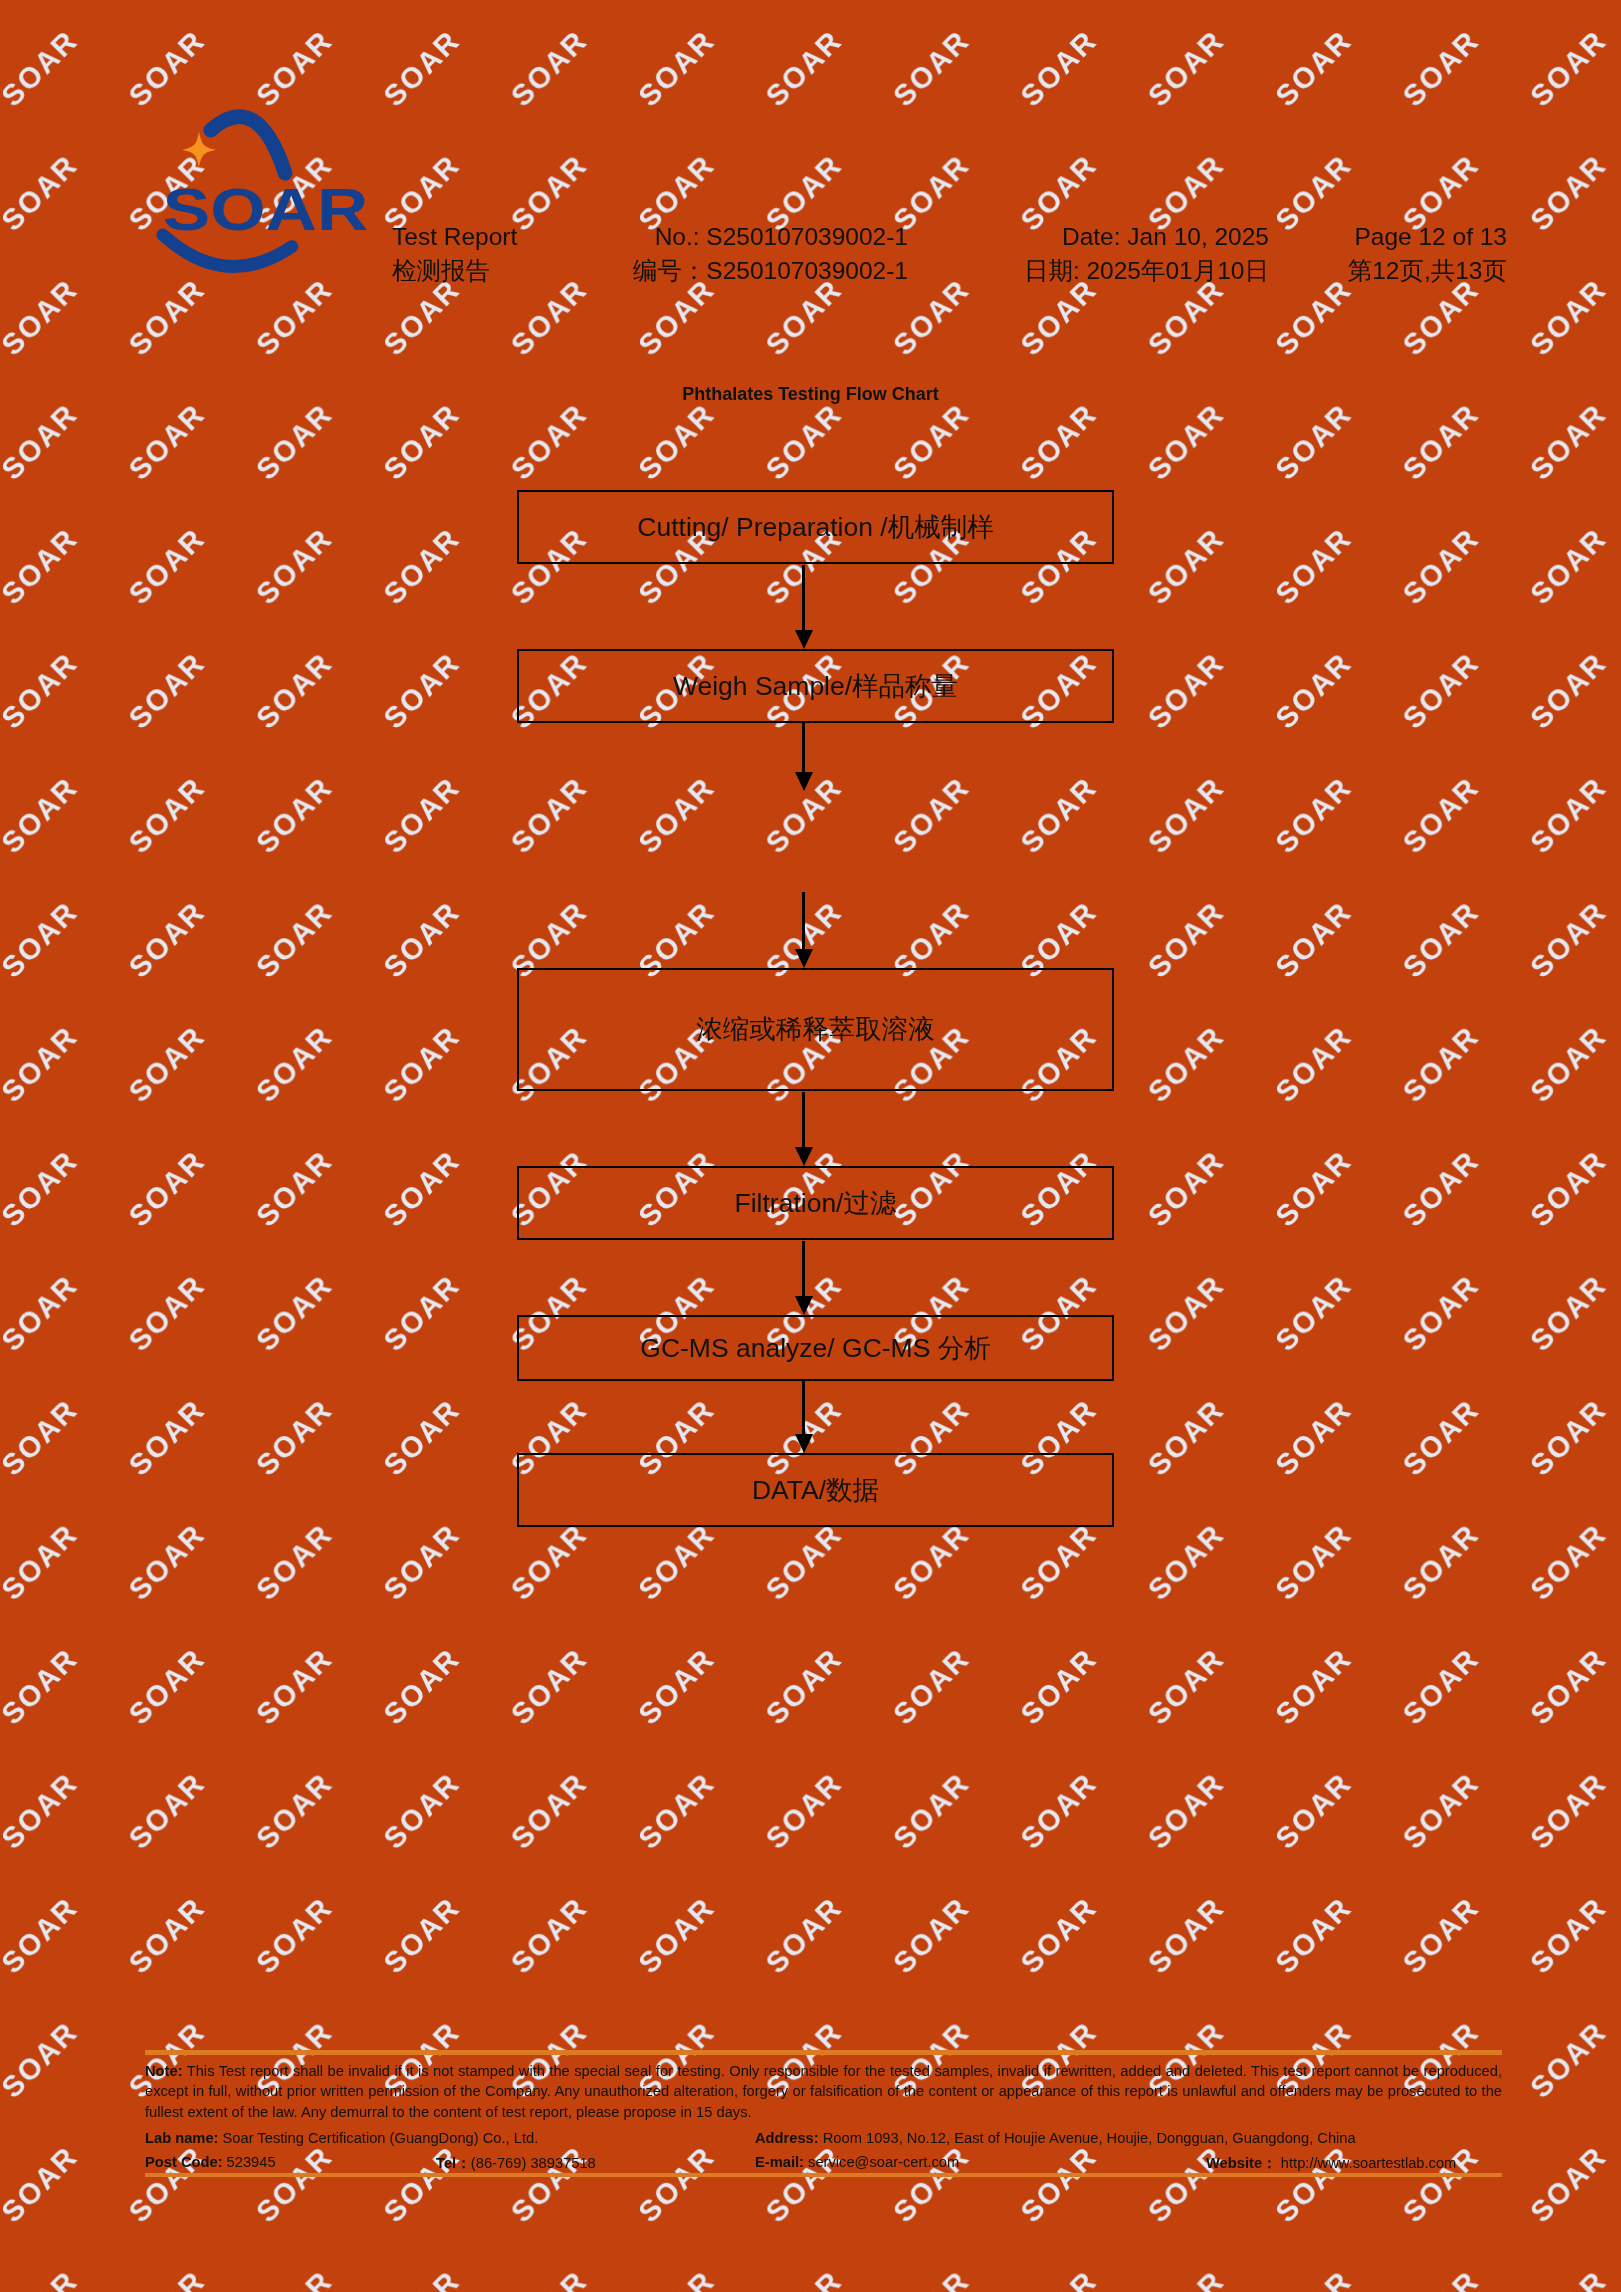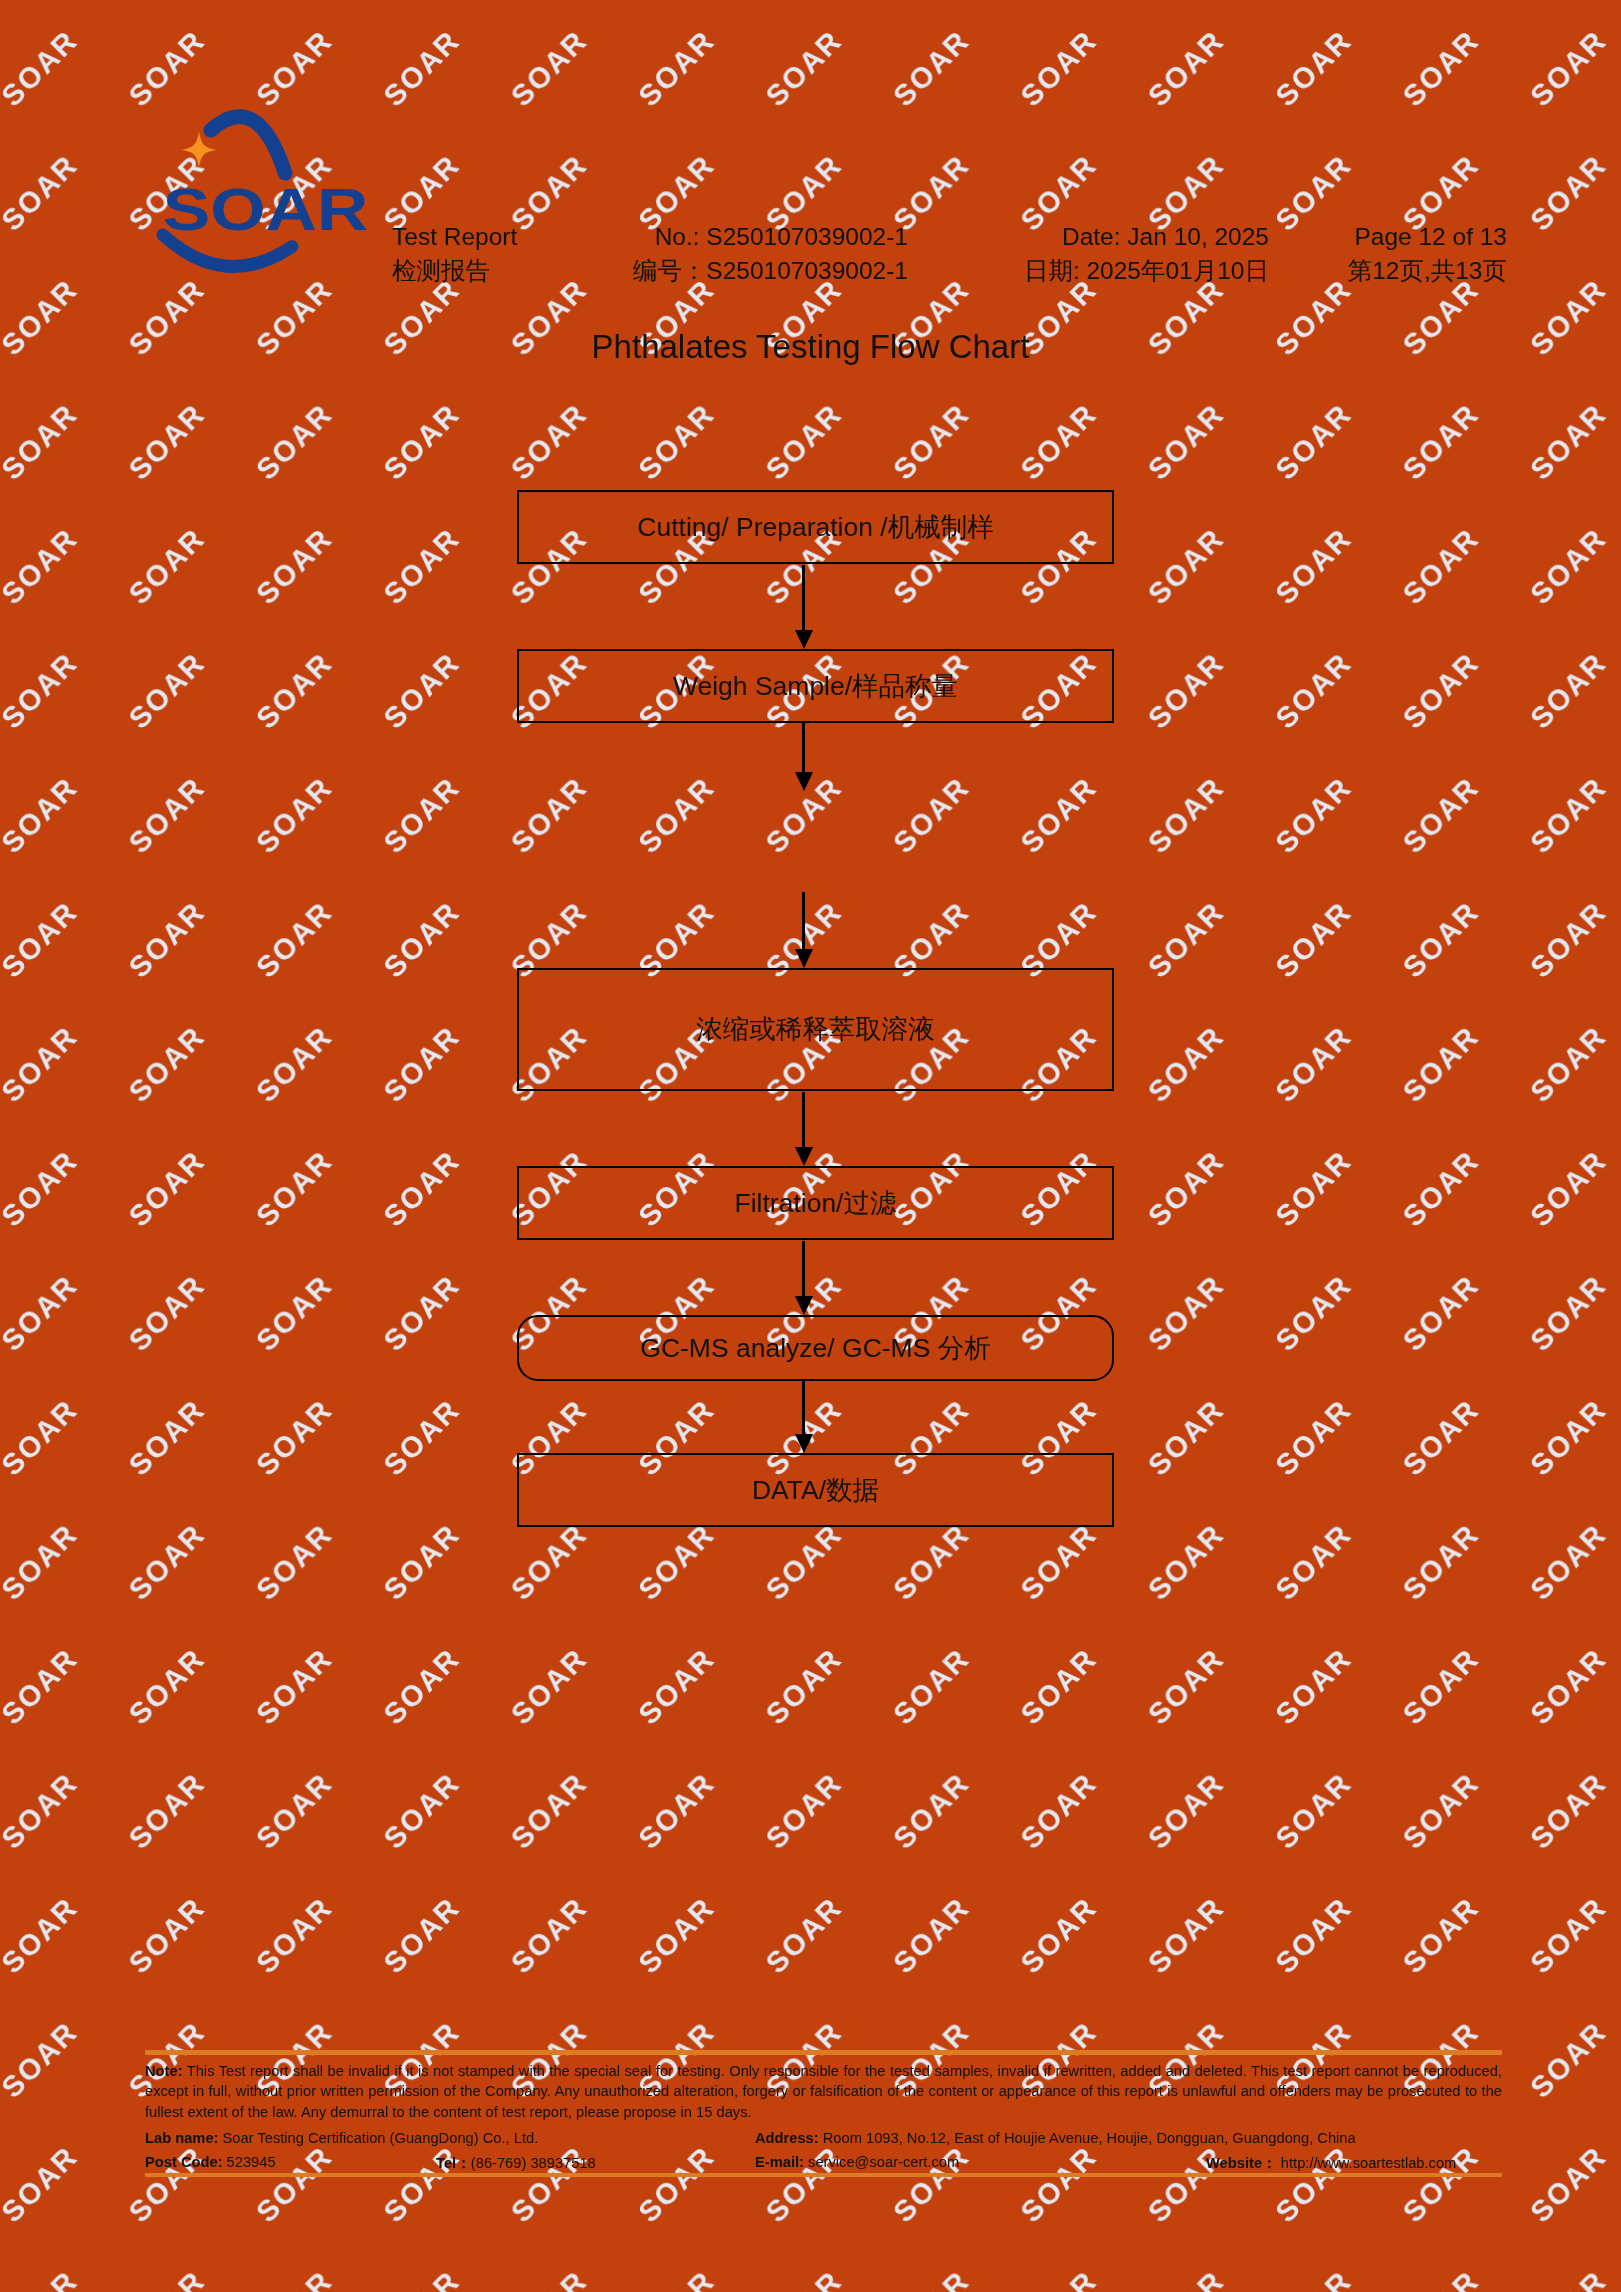--- a/index.html
+++ b/index.html
@@ -18,21 +18,21 @@
   
   .logo-svg{position:absolute;left:145px;top:93px;}
   .hdr-col{position:absolute;top:220px;font-size:24.5px;line-height:34px;white-space:nowrap;}
   .hdr-col.c1{left:392px;text-align:left;}
   .hdr-col.c2{left:588px;width:320px;text-align:right;}
   .hdr-col.c3{left:980px;width:289px;text-align:right;}
   .hdr-col.c4{left:1280px;width:227px;text-align:right;}
 
   
   .title-block{position:absolute;top:327px;left:0;width:100%;text-align:center;}
-  .title-en{font-size:33px;font-weight:normal;line-height:39px;}
+  .title-en{font-size:18px;font-weight:bold;line-height:39px;margin-top:48px;}
   .title-zh{font-size:26.5px;font-weight:bold;line-height:39px;margin-top:3.9px;}
 
   
   .fbox{
     position:absolute;left:517px;width:597px;
     border:2.9px solid #000;box-sizing:border-box;
     display:flex;flex-direction:column;align-items:center;justify-content:center;
     text-align:center;font-size:26.5px;line-height:1.45;background:transparent;
   }
   .arrow{position:absolute;left:786px;width:35px;display:flex;flex-direction:column;align-items:center;}
@@ -131,21 +131,21 @@
     </div>
 
     <div class="fbox" style="top:1166px;height:74px;">
       <div>Filtration/过滤</div>
     </div>
     <div class="arrow" style="top:1241px;height:74px;">
       <div class="shaft"></div>
       <div class="head"></div>
     </div>
 
-    <div class="fbox" style="top:1315px;height:66px;border-radius:21px;">
+    <div class="fbox" style="top:1315px;height:66px;">
       <div>GC-MS analyze/ GC-MS 分析</div>
     </div>
     <div class="arrow" style="top:1381px;height:72px;">
       <div class="shaft"></div>
       <div class="head"></div>
     </div>
 
     <div class="fbox" style="top:1453px;height:74px;">
       <div>DATA/数据</div>
     </div>

